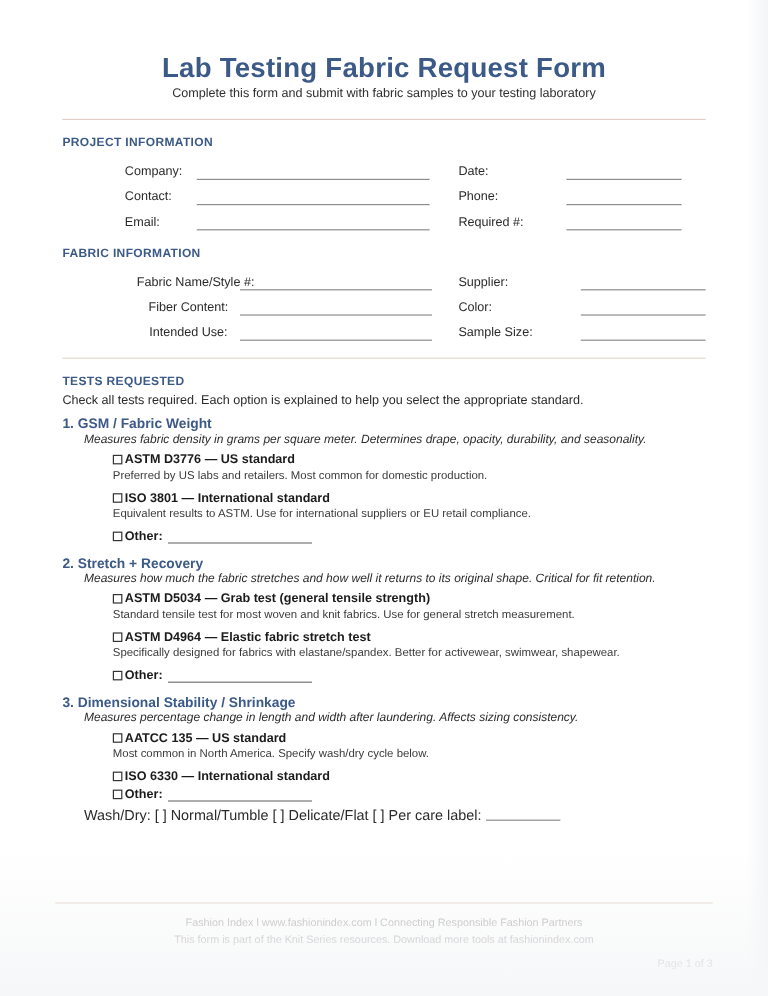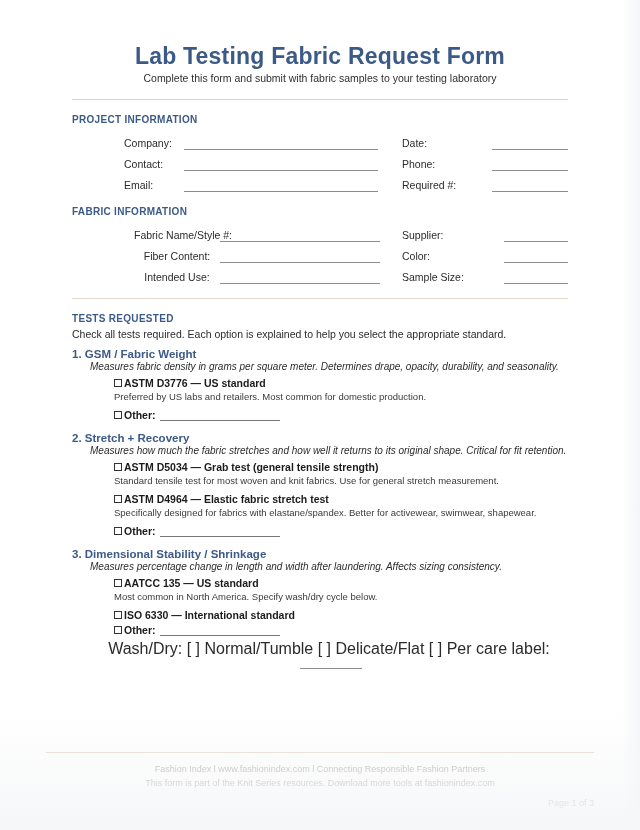--- a/index.html
+++ b/index.html
@@ -13,21 +13,21 @@
     font-family: "Liberation Sans", sans-serif;
     color: #231f20;
     position: relative;
     overflow: hidden;
   }
   .page {
     position: absolute;
     inset: 0;
     background: #ffffff;
     box-sizing: border-box;
-    padding: 0 72px;
+    padding: 0 52px;
   }
   
   .edge-right {
     position: absolute;
     top: 0; right: 0; width: 18px; height: 100%;
     background: linear-gradient(to left, #f4f5f7, rgba(255,255,255,0));
     pointer-events: none;
   }
   .edge-bottom {
     position: absolute;
@@ -156,26 +156,25 @@
     color: #1b1b1b;
     line-height: 15px;
   }
   .other-line {
     border-bottom: 1px solid #777;
     width: 120px;
     height: 10px;
     margin-left: 4px;
   }
   .washdry {
-    font-size: 16px;
+    font-size: 12px;
     color: #2b2b2b;
     margin: 2px 0 0 18px;
     display: flex;
     align-items: center;
-    flex-direction: column;
   }
   .washdry .wd-line {
     border-bottom: 1px solid #8d8d8d;
     width: 62px;
     height: 10px;
     margin-left: 4px;
   }
 
   
   .footer-wrap {
@@ -301,20 +300,27 @@
     <div class="options">
 
       <div class="option">
         <div class="opt-main">
           <span class="cbox"></span>
           <span>ASTM D3776 — US standard</span>
         </div>
         <div class="opt-desc">Preferred by US labs and retailers. Most common for domestic production.</div>
       </div>
 
+      <div class="option">
+        <div class="opt-main">
+          <span class="cbox"></span>
+          <span>ISO 3801 — International standard</span>
+        </div>
+        <div class="opt-desc">Equivalent results to ASTM. Use for international suppliers or EU retail compliance.</div>
+      </div>
 
       <div class="opt-other">
         <span class="cbox"></span>
         <span>Other:</span>
         <span class="other-line"></span>
       </div>
 
     </div>
   </div>
 

